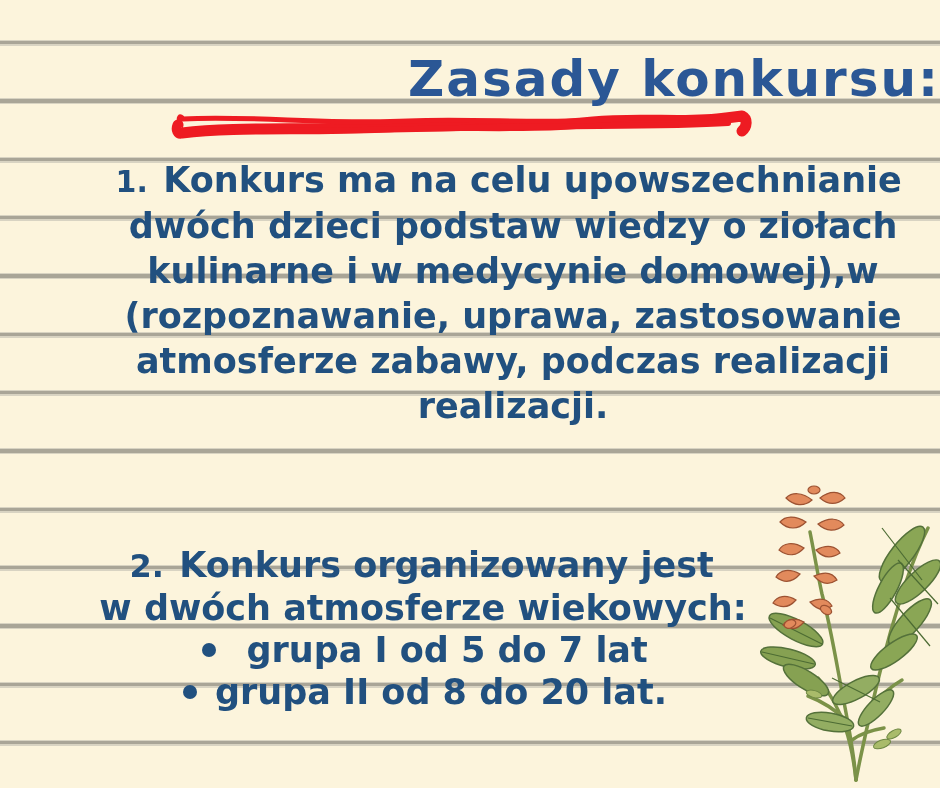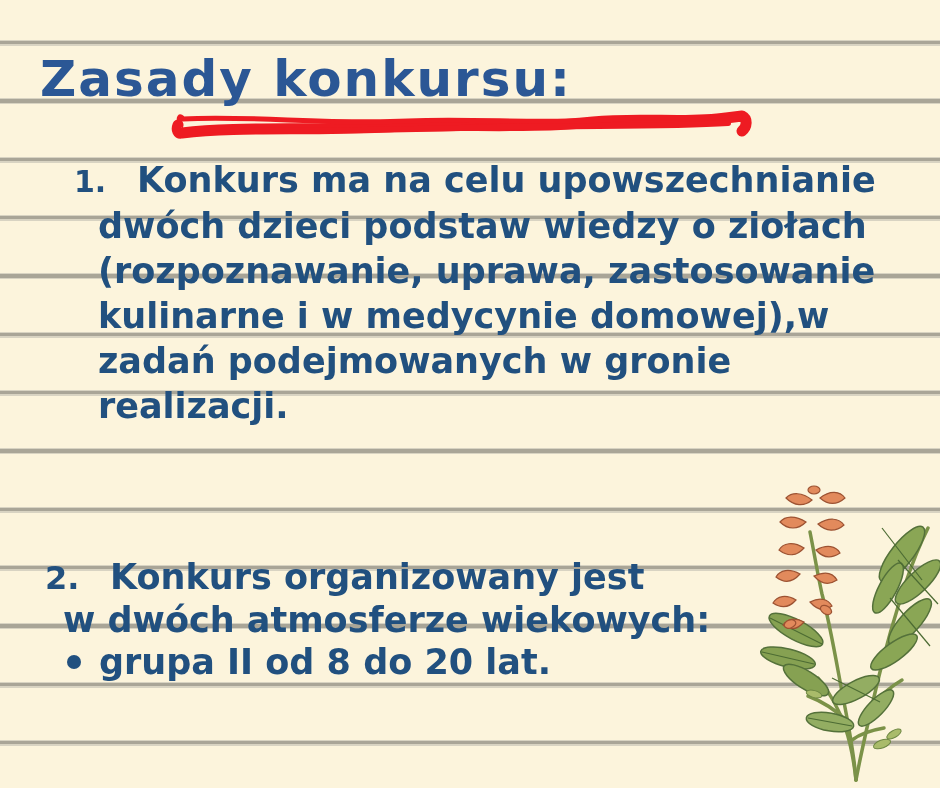--- a/index.html
+++ b/index.html
@@ -16,38 +16,38 @@
       #d8d3c2 40px,         #d8d3c2 41px,
       #a9a597 41px,         #a9a597 44.5px,
       #d8d3c2 44.5px,       #d8d3c2 46px,
       rgba(0,0,0,0) 46px,   rgba(0,0,0,0) 58.33px
     );
     font-family: "DejaVu Sans", "Liberation Sans", sans-serif;
   }
   .title {
     position: absolute;
     left: 40px; right: 0; top: 50px;
-    text-align: left;
+    text-align: right;
     font-size: 50px;
     font-weight: bold;
     letter-spacing: 2px;
     color: #2b5795;
   }
   .underline-wrap {
     position: absolute;
     left: 168px; top: 103px;
     width: 588px; height: 36px;
   }
-  .para { position: absolute; color: #21507f; }
+  .para { position: absolute; color: #21507f; text-align: center; }
   .para1 {
     left: 98px; top: 158px; width: 830px;
     font-size: 35px; line-height: 45px; font-weight: bold;
   }
   .para2 {
-    left: 63px; top: 556px; width: 720px;
+    left: 63px; top: 544px; width: 720px;
     font-size: 35px; line-height: 42px; font-weight: bold;
   }
   .p-num1 { display: inline-block; margin-left: -24px; width: 63px; font-size: 30px; }
   .p-num2 { display: inline-block; margin-left: -18px; width: 65px; font-size: 32px; }
   .b-line { white-space: pre; }
   .bullet {
     display: inline-block;
     width: 14px; height: 14px;
     border-radius: 50%;
     background: #21507f;
@@ -71,29 +71,30 @@
     <svg width="588" height="36" viewBox="0 0 588 36">
       <path d="M10,22 C8,27 10,31 14,30 C70,23 140,28 215,24 C290,20 355,26 425,19 C472,14 520,21 558,15 L574,13 C580,16 579,24 574,28" fill="none" stroke="#ee1b22" stroke-width="11" stroke-linecap="round" stroke-linejoin="round"></path>
       <path d="M12,20 C10,14 12,12 15,16 C80,12 160,22 240,18 C310,15 380,22 450,16 C500,12 540,18 572,14" fill="none" stroke="#ee1b22" stroke-width="5" stroke-linecap="round"></path>
       <path d="M30,26 C120,29 230,27 330,24 C420,22 500,24 560,20" fill="none" stroke="#ee1b22" stroke-width="6" stroke-linecap="round"></path>
     </svg>
   </div>
 
   <div class="para para1">
     <div><span class="p-num1">1.</span><span>Konkurs ma na celu upowszechnianie</span></div>
     <div>dwóch dzieci podstaw wiedzy o ziołach</div>
+    <div>kulinarne i w medycynie domowej),w</div>
     <div>(rozpoznawanie, uprawa, zastosowanie</div>
-    <div>kulinarne i w medycynie domowej),w</div>
-    <div>zadań podejmowanych w gronie</div>
+    <div>atmosferze zabawy, podczas realizacji</div>
     <div>realizacji.</div>
   </div>
 
   <div class="para para2">
     <div><span class="p-num2">2.</span><span>Konkurs organizowany jest</span></div>
     <div>w dwóch atmosferze wiekowych:</div>
+    <div><span class="bullet"></span><span class="b-line"> grupa I od 5 do 7 lat</span></div>
     <div><span class="bullet"></span><span class="b-line">grupa II od 8 do 20 lat.</span></div>
   </div>
 
   <div class="plant">
     <svg width="184" height="306" viewBox="0 0 184 306">
 
       <g fill="none" stroke="#7b9248" stroke-width="3.5" stroke-linecap="round">
         <path d="M100,298 C98,270 92,240 86,210 C80,178 74,142 66,112 C62,94 58,70 54,50"></path>
         <path d="M100,298 C106,266 114,232 122,198 C130,164 140,130 150,100 C156,82 164,62 172,46"></path>
         <path d="M100,298 C96,262 88,228 62,196"></path>

